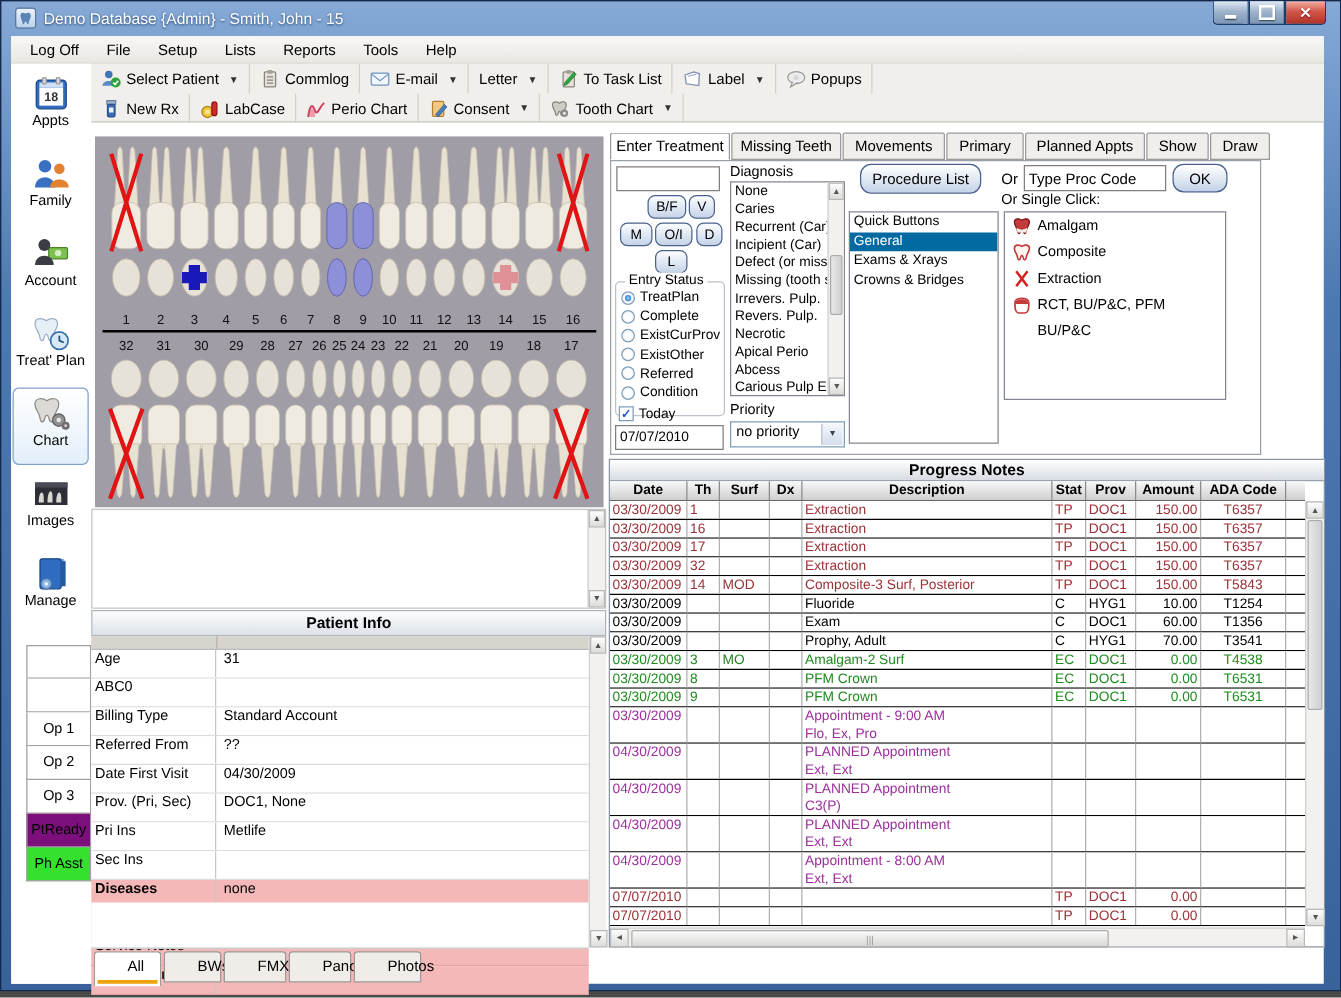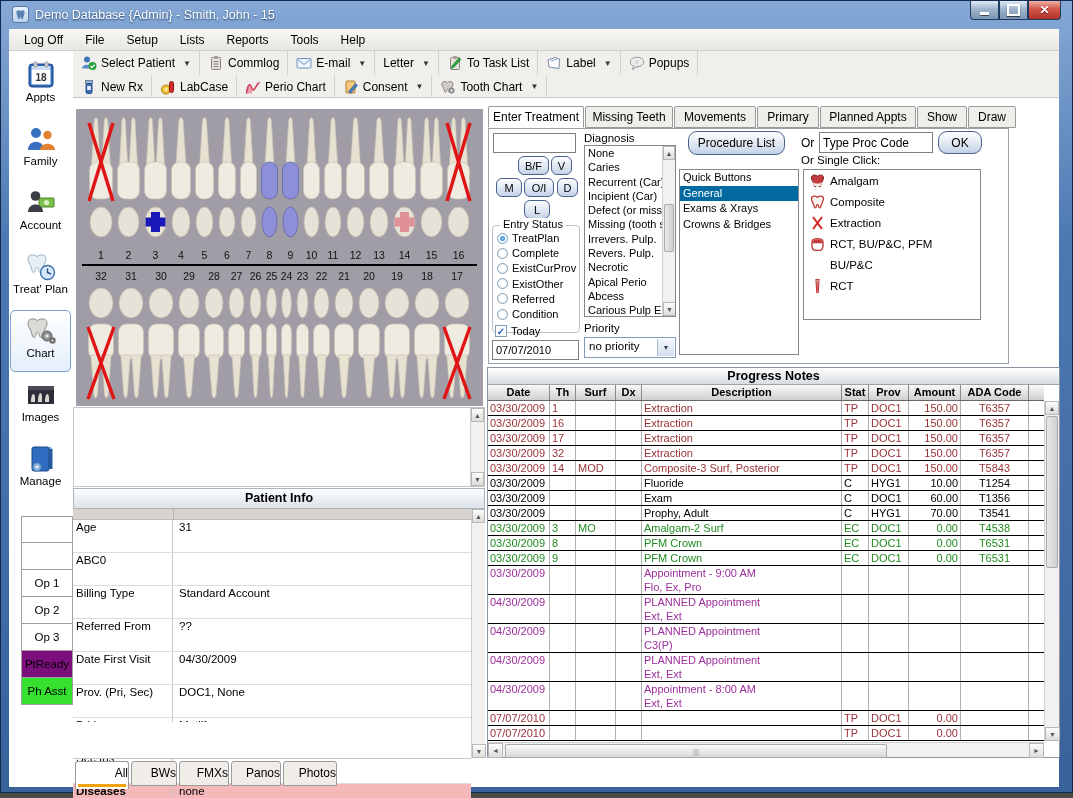--- a/index.html
+++ b/index.html
@@ -55,29 +55,29 @@
             box-sizing:border-box;color:#6a6a6a;font-size:7px;display:flex;align-items:center;justify-content:center;}
   .sb-thumb{position:absolute;left:1px;right:1px;background:linear-gradient(90deg,#e8e8e8,#cfcfcf);
             border:1px solid #aaa;border-radius:2px;}
   #pi-header{position:absolute;left:72px;top:487px;width:412px;height:21px;
              background:linear-gradient(#fdfefe,#dde2e9);border:1px solid #aeb4bd;box-sizing:border-box;
              text-align:center;font-weight:bold;font-size:12.5px;line-height:19px;}
   #pi-strip{position:absolute;left:72px;top:508px;width:398px;height:11px;background:#d7d3cd;
             border-bottom:1px solid #bbb;box-sizing:border-box;}
   #pi-strip .divline{position:absolute;left:100px;top:0;width:1px;height:100%;background:#b5b1aa;}
   #pi-grid{position:absolute;left:72px;top:519px;width:398px;}
-  .pi-row{display:flex;height:33px;border-bottom:1px solid #dcdcdc;box-sizing:border-box;font-size:11.5px;background:#fff;}
+  .pi-row{display:flex;height:23px;border-bottom:1px solid #dcdcdc;box-sizing:border-box;font-size:11.5px;background:#fff;}
   .pi-row.pink{background:#f5b8b8;border-bottom:1px solid #e4a2a2;}
   .pi-label{width:100px;border-right:1px solid #c6c6c6;box-sizing:border-box;padding:1px 0 0 3px;white-space:nowrap;overflow:hidden;}
   .pi-value{flex:1;padding:1px 0 0 6px;white-space:nowrap;overflow:hidden;}
   .pi-row.bold .pi-label{font-weight:bold;}
   #pi-filler{position:absolute;left:72px;width:398px;background:#fff;border-bottom:1px solid #c4c4c4;}
   
   .btab{position:absolute;top:760px;height:25px;background:#f0ede9;border:1px solid #9a9a9a;
-        border-radius:3px 3px 0 0;box-sizing:border-box;text-align:right;font-size:12px;padding-top:4px;cursor:default;}
+        border-radius:3px 3px 0 0;box-sizing:border-box;text-align:left;font-size:12px;padding-top:4px;cursor:default;padding-left:26px;}
   .btab.sel{background:#fff;height:28px;border-bottom:none;}
   .btab.sel::after{content:"";position:absolute;left:2px;right:2px;bottom:2px;height:3px;background:#f0a30a;}
   
   .txtab{position:absolute;top:105px;height:22px;background:#f0eeea;border:1px solid #9a9a9a;
          border-radius:2px 2px 0 0;box-sizing:border-box;text-align:center;padding-top:3px;font-size:12px;cursor:default;}
   .txtab.sel{background:#fff;border-bottom:1px solid #fff;z-index:3;}
   #txpanel{position:absolute;left:487px;top:127px;width:521px;height:236px;background:#fff;
            border:1px solid #9aa0a8;box-sizing:border-box;}
   .tbox{position:absolute;border:1px solid #7f7f7f;background:#fff;box-sizing:border-box;font-size:11px;
         font-family:"Liberation Sans",sans-serif;padding:2px 3px;}
@@ -664,27 +664,20 @@
         <span class="sc-ico"><svg width="15" height="15" viewBox="0 0 15 15">
             <path d="M2,6 C2,1.5 13,1.5 13,6 L13,9 C13,13 11,14.5 9.5,14.5 L5.5,14.5 C4,14.5 2,13 2,9 Z" fill="#fff" stroke="#c43b3b" stroke-width="1.4"></path>
             <path d="M2.6,6 C2.6,2.4 12.4,2.4 12.4,6 L12.4,7.2 L2.6,7.2 Z" fill="#c43b3b"></path>
           </svg></span>
         <span>RCT, BU/P&amp;C, PFM</span>
       </div>
       <div class="sc-item">
         <span class="sc-ico"><svg width="15" height="15" viewBox="0 0 15 15"></svg></span>
         <span>BU/P&amp;C</span>
       </div>
-      <div class="sc-item">
-        <span class="sc-ico"><svg width="15" height="15" viewBox="0 0 15 15">
-            <path d="M6,1.5 L9,1.5 L8.2,14.5 L6.8,14.5 Z" fill="#fff" stroke="#c43b3b" stroke-width="1.2"></path>
-            <path d="M7.4,2.5 L7.4,13" stroke="#c43b3b" stroke-width="0.8"></path>
-          </svg></span>
-        <span>RCT</span>
-      </div>
     </div>
 
   <div id="pn-frame"></div>
   <div id="pn-title">Progress Notes</div>
   <div id="pn-header">
       <div class="pn-hcell" style="width: 62px;">Date</div>
       <div class="pn-hcell" style="width: 26px;">Th</div>
       <div class="pn-hcell" style="width: 40px;">Surf</div>
       <div class="pn-hcell" style="width: 26px;">Dx</div>
       <div class="pn-hcell" style="width: 200px;">Description</div>

